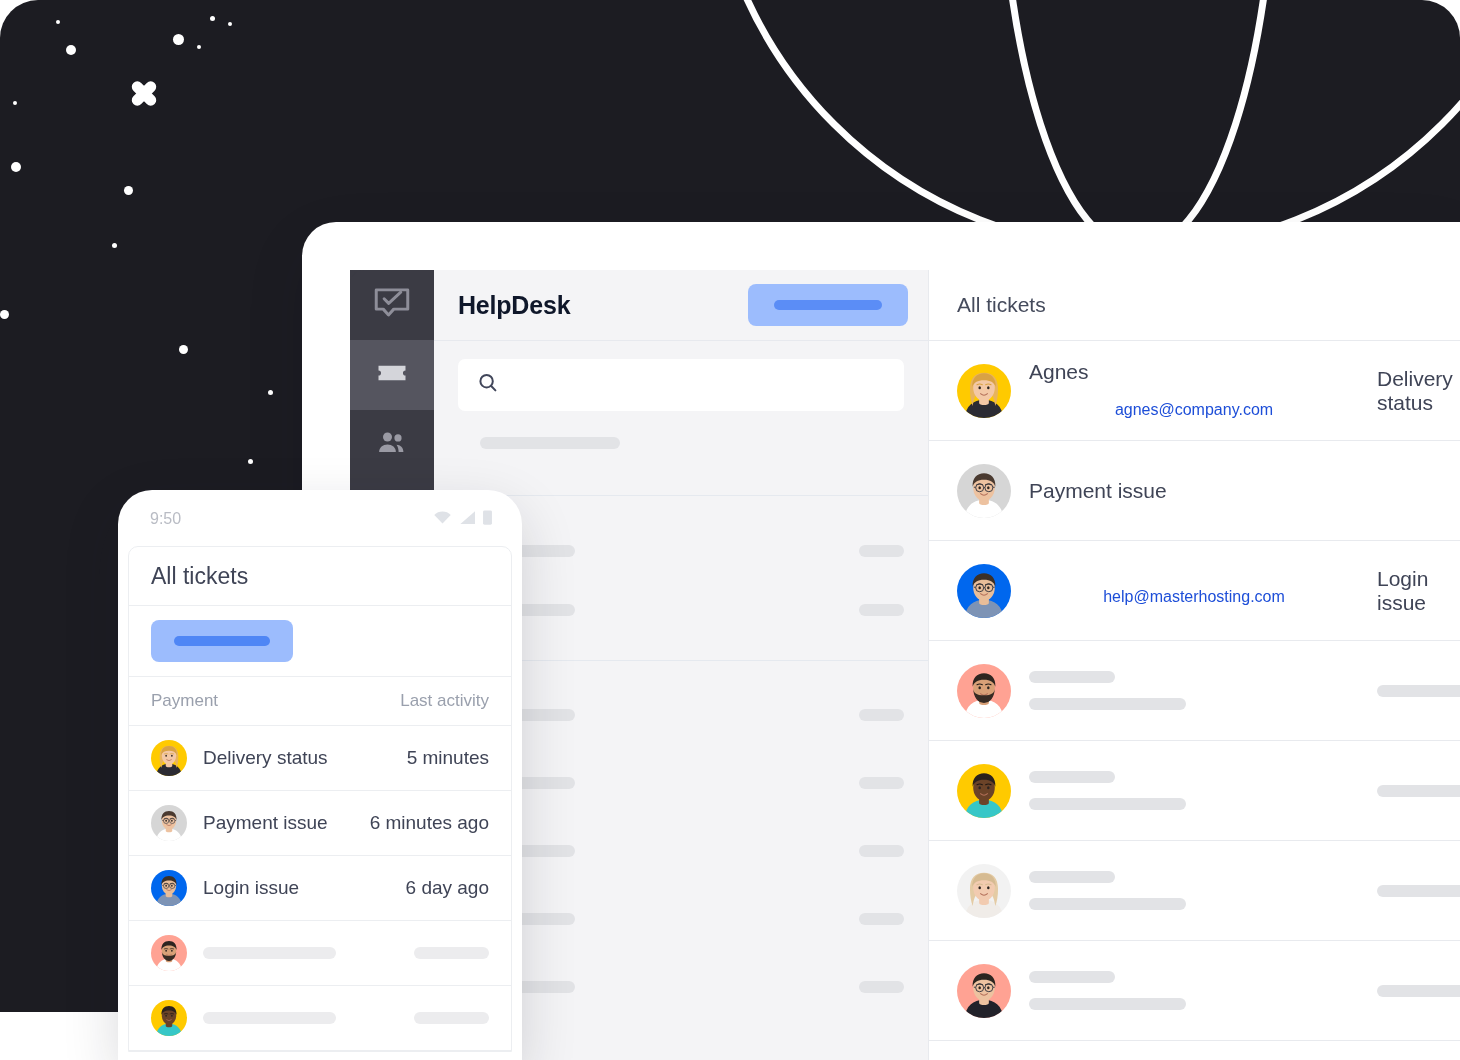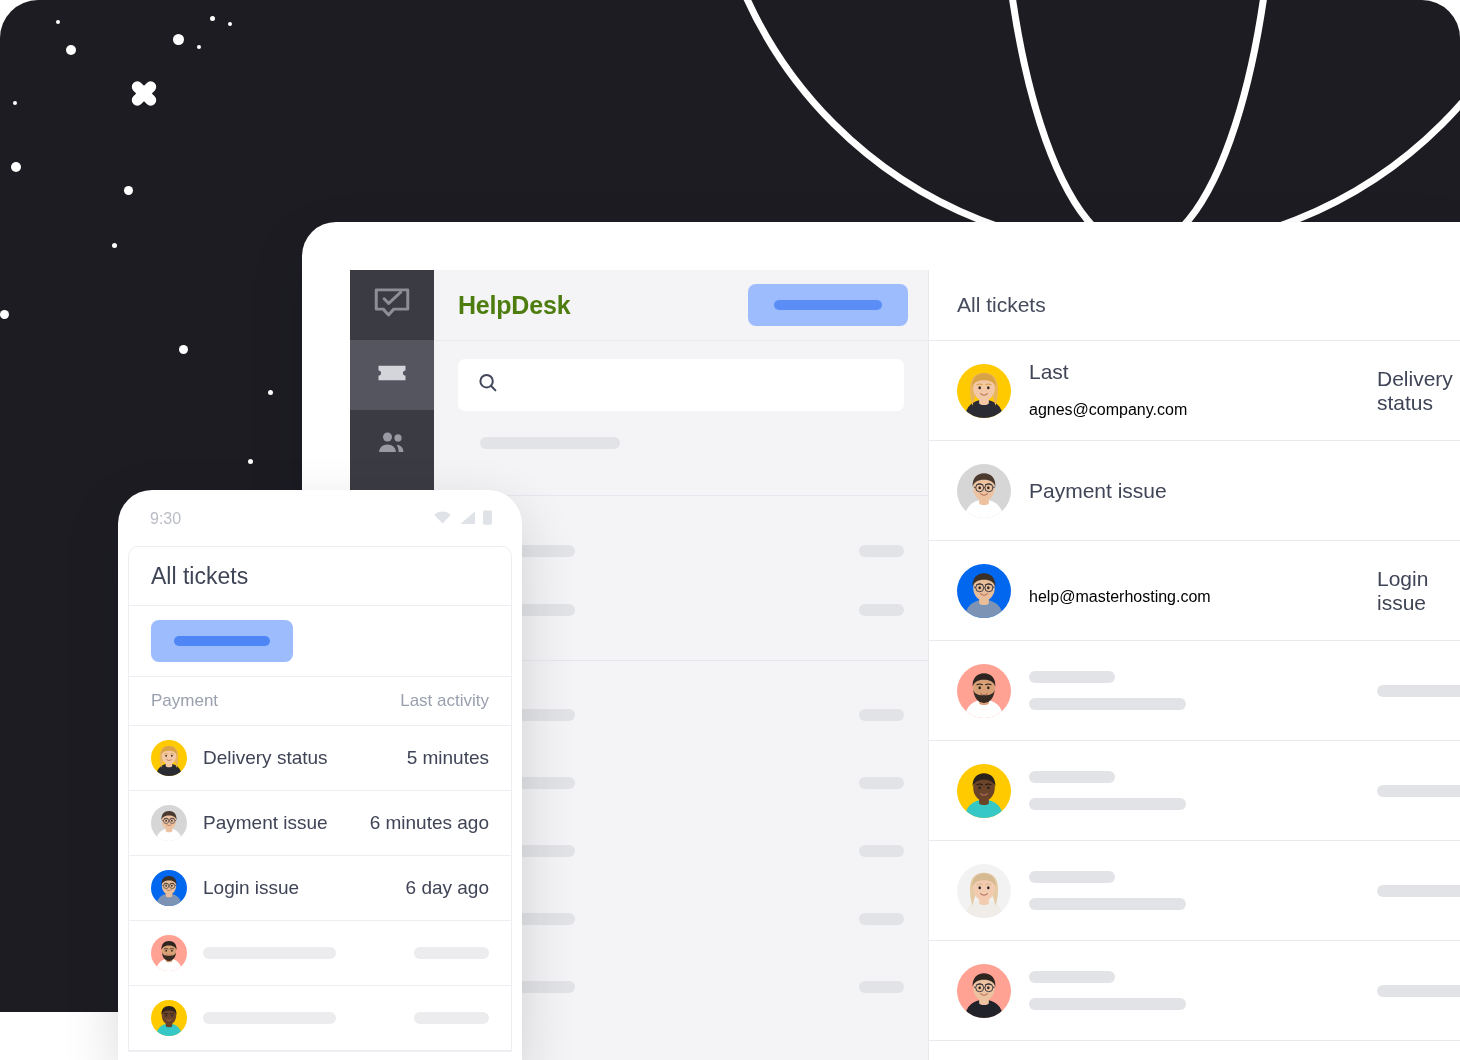--- a/index.html
+++ b/index.html
@@ -57,21 +57,21 @@
   .rail-item.active{background:#55555f;}
   .rail-item.dark{background:#3b3b44;}
 
   
   .deskmain{flex:1;background:#f4f4f6;display:flex;min-width:0;}
   .midcol{width:494px;flex:0 0 494px;display:flex;flex-direction:column;min-width:0;}
   .midhead{
     height:70px;display:flex;align-items:center;gap:16px;padding:0 20px 0 24px;
     background:#f4f4f6;border-bottom:1px solid #e7e9ee;
   }
-  .brand{font-size:25px;font-weight:700;color:#4d7c0f;letter-spacing:-.2px;}
+  .brand{font-size:25px;font-weight:700;color:#0f172a;letter-spacing:-.2px;}
   .pillbtn{
     width:160px;height:42px;background:#9cbcfd;border-radius:8px;
     display:flex;align-items:center;justify-content:center;margin-left:auto;
   }
   .pillbtn span{display:block;width:108px;height:10px;border-radius:6px;background:#5b8df6;}
 
   .searchwrap{padding:18px 24px 0 24px;}
   .searchbox{
     height:52px;background:#ffffff;border-radius:7px;display:flex;align-items:center;
     padding:0 18px;
@@ -90,21 +90,21 @@
     height:70px;display:flex;align-items:center;padding:0 28px;
     border-bottom:1px solid #e8eaee;
   }
   .listhead .ttl{font-size:21px;color:#454b5c;}
   .lrow{
     height:99px;display:flex;align-items:center;padding:0 28px;gap:18px;
     border-bottom:1px solid #e8eaee;
   }
   .lrow .who{flex:0 0 330px;min-width:0;}
   .lname{font-size:21px;color:#3f4456;line-height:1.25;}
-  .lmail{font-size:16px;color:#000000;line-height:1.5;margin-top:12px;}
+  .lmail{font-size:16px;color:#1d4ed8;line-height:1.5;margin-top:12px;text-align:center;}
   .lsubj{font-size:21px;color:#3f4456;}
 
   
   .av{border-radius:50%;flex:0 0 auto;position:relative;overflow:hidden;}
   .av svg{position:absolute;left:0;top:0;width:100%;height:100%;}
 
   
   .phone{
     position:absolute;left:118px;top:490px;width:404px;height:570px;
     background:#ffffff;border-radius:34px 34px 0 0;
@@ -269,21 +269,21 @@
                     <path d="M24 46c0-20 10-30 26-30s26 10 26 30c0 14-2 24-5 32-3-16-5-26-21-26s-18 10-21 26c-3-8-5-18-5-32z" fill="#e8b45c"></path>
                     <ellipse cx="50" cy="44" rx="20" ry="24" fill="#f3c8a6"></ellipse>
                     <path d="M28 42c0-16 9-25 22-25s22 9 22 25c-4-8-10-12-22-12S32 34 28 42z" fill="#d9a244"></path>
                     <ellipse cx="42" cy="44" rx="2.3" ry="2.8" fill="#2c2420"></ellipse>
                     <ellipse cx="58" cy="44" rx="2.3" ry="2.8" fill="#2c2420"></ellipse>
                     <path d="M37 38.5q5-2.6 10 0M53 38.5q5-2.6 10 0" stroke="#d9a244" stroke-width="1.9" fill="none" stroke-linecap="round"></path>
                     <path d="M43.5 55q6.5 5.5 13 0" stroke="#b4705a" stroke-width="2" fill="none" stroke-linecap="round"></path>
                   </svg>
                 </div>
                 <div class="who">
-                  <div class="lname">Last</div>
+                  <div class="lname">Agnes</div>
                   <div class="lmail">agnes@company.com</div>
                 </div>
                 <div class="lsubj">Delivery status</div>
               </div>
               <div class="lrow">
                 <div class="av" style="width: 54px; height: 54px; background: rgb(214, 214, 214);">
                   <svg viewBox="0 0 100 100" preserveAspectRatio="xMidYMid slice">
                     <path d="M50 66c20 0 34 12 36 34H14c2-22 16-34 36-34z" fill="#ffffff"></path>
                     <path d="M41 58h18v14c0 5-18 5-18 0z" fill="#edc2a0"></path>
                     <ellipse cx="50" cy="44" rx="20" ry="24" fill="#edc2a0"></ellipse>
@@ -417,21 +417,21 @@
               </div>
             </div>
         </div>
 
       </div>
     </div>
   </div>
 
   <div class="phone">
     <div class="statusbar">
-      <div class="clock">9:30</div>
+      <div class="clock">9:50</div>
       <div style="display:flex;align-items:center;gap:7px;">
         <span>
           <svg width="19" height="15" viewBox="0 0 20 16" fill="#dfe2e7">
               <path d="M10 14.5L1.2 5.4a12.3 12.3 0 0117.6 0z"></path>
             </svg>
         </span>
         <span>
           <svg width="17" height="15" viewBox="0 0 18 16" fill="#dfe2e7">
               <path d="M17 1.2V15H1.4z"></path>
             </svg>

